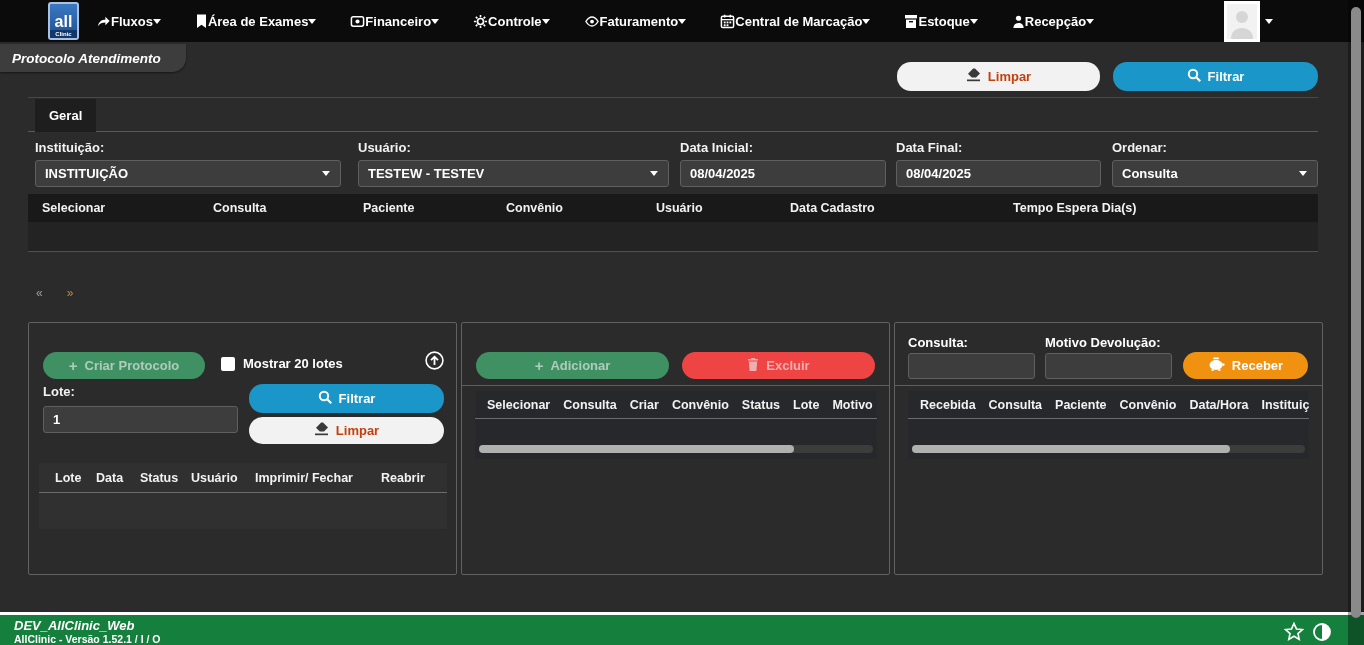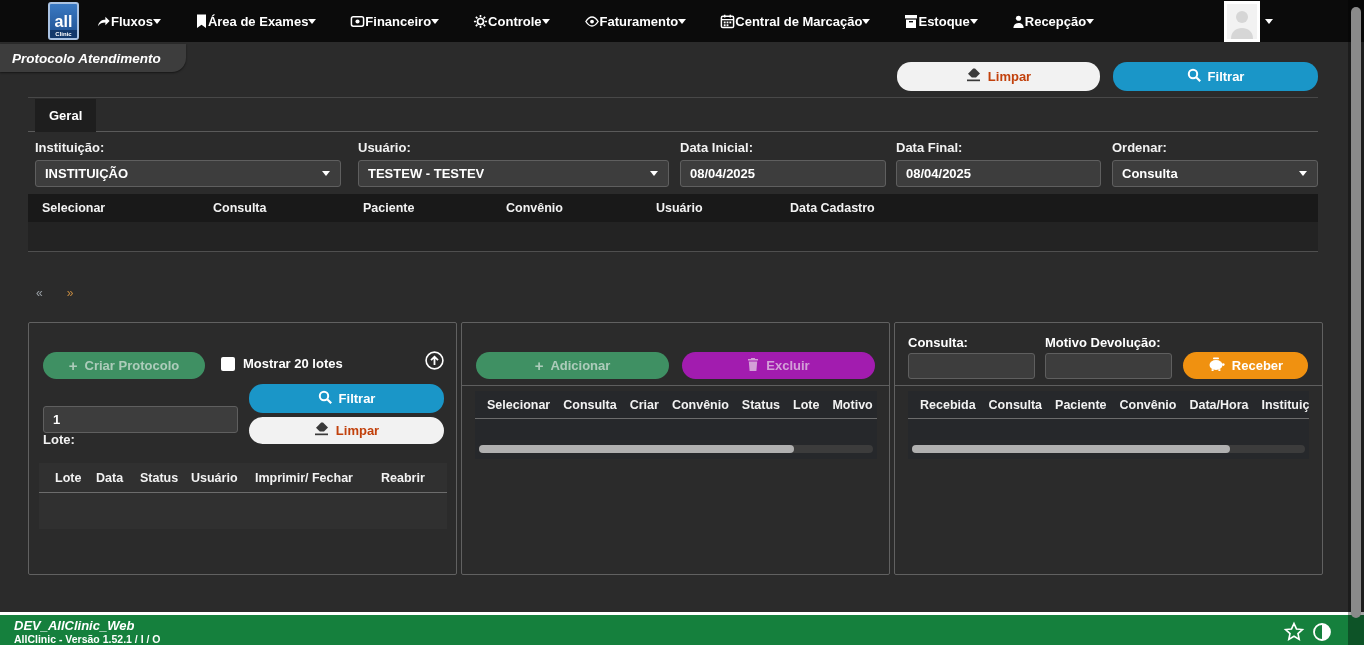--- a/index.html
+++ b/index.html
@@ -23,21 +23,21 @@
 
   
   .page-tab { position:absolute; left:0; top:44px; width:186px; height:28px; background:#3d3d3d;
               border-radius:0 0 14px 0; display:flex; align-items:center; padding-left:12px;
               font-size:13.5px; font-weight:700; font-style:italic; box-shadow:0 1px 2px rgba(0,0,0,.5); }
   .btn-pill { display:flex; align-items:center; justify-content:center; gap:7px;
               border-radius:14px; font-weight:700; font-size:13px; cursor:pointer; border:none; }
   .btn-white { background:#f2f2f2; color:#c2410c; }
   .btn-blue  { background:#1a96c8; color:#fff; }
   .btn-green { background:#3f9063; color:rgba(240,240,240,.62); }
-  .btn-red   { background:#a21caf; color:rgba(240,240,240,.62); }
+  .btn-red   { background:#ef4444; color:rgba(240,240,240,.62); }
   .btn-orange{ background:#f09110; color:#fff; }
   .top-limpar  { position:absolute; left:897px; top:62px; width:203px; height:29px; }
   .top-filtrar { position:absolute; left:1113px; top:62px; width:205px; height:29px; }
   .divider-top { position:absolute; left:28px; top:97px; width:1290px; border-top:1px solid #484848; }
 
   
   .tab-row { position:absolute; left:28px; top:99px; width:1290px; height:33px; border-bottom:1px solid #5a5a5a; }
   .tab-geral { position:absolute; left:7px; top:0; height:33px; padding:0 14px; background:#1e1e1e;
                display:flex; align-items:center; font-size:13px; font-weight:600; cursor:pointer; }
   .f-label { position:absolute; font-size:13px; font-weight:700; color:#f2f2f2; }
@@ -67,21 +67,21 @@
 
   .inner-table { position:absolute; font-size:12.5px; font-weight:700; color:#f2f2f2; }
   .inner-table .ihead { display:flex; align-items:center; white-space:nowrap; overflow:hidden; }
   .inner-underline { border-bottom:1px solid #6c6c6c; }
 
   
   .btn-criar   { position:absolute; left:14px; top:29px; width:162px; height:27px; }
   .chk { position:absolute; left:192px; top:34px; width:14px; height:14px; background:#fff; border-radius:2px; cursor:pointer; }
   .chk-label { position:absolute; left:214px; top:33px; font-size:13px; font-weight:700; }
   .icon-circle-up { position:absolute; left:396px; top:28px; cursor:pointer; }
-  .lote-label { left:14px; top:61px;margin-top:48px; }
+  .lote-label { left:14px; top:61px; }
   .lote-input { left:14px; top:83px; width:195px; }
   .btn-filtrar-l { position:absolute; left:220px; top:61px; width:195px; height:29px; }
   .btn-limpar-l  { position:absolute; left:220px; top:94px; width:195px; height:27px; }
   .ltable { left:10px; top:140px; width:408px; height:66px; background:#303030; }
   .ltable .ihead { height:30px; display:grid; grid-template-columns:41px 44px 51px 64px 126px 1fr;
                    padding-left:16px; align-items:center; }
 
   
   .btn-adicionar { position:absolute; left:14px; top:29px; width:193px; height:27px; }
   .btn-excluir   { position:absolute; left:220px; top:29px; width:193px; height:27px; }
@@ -265,20 +265,21 @@
 </div>
 
 <div class="main-table">
   <div class="head">
     <span>Selecionar</span>
     <span>Consulta</span>
     <span>Paciente</span>
     <span>Convênio</span>
     <span>Usuário</span>
     <span>Data Cadastro</span>
+    <span>Tempo Espera Dia(s)</span>
   </div>
   <div class="body"></div>
 </div>
 
 <div class="pagination">
   <span class="pg-prev">«</span>
   <span class="pg-next">»</span>
 </div>
 
 <div class="panel panel-left">

